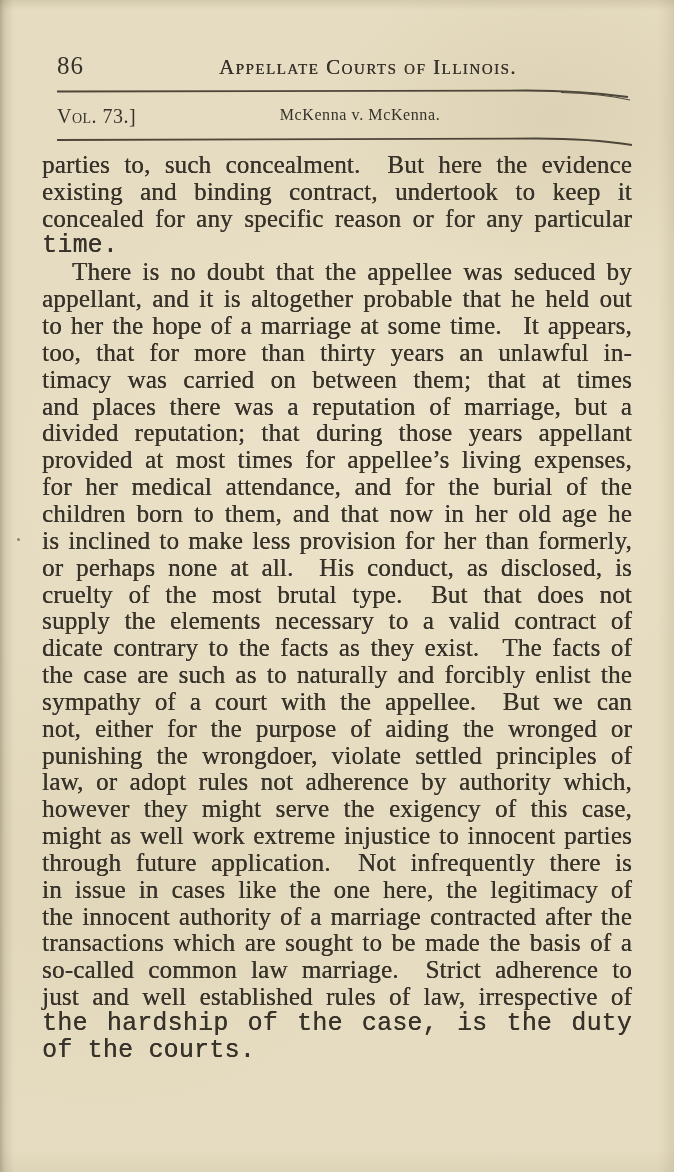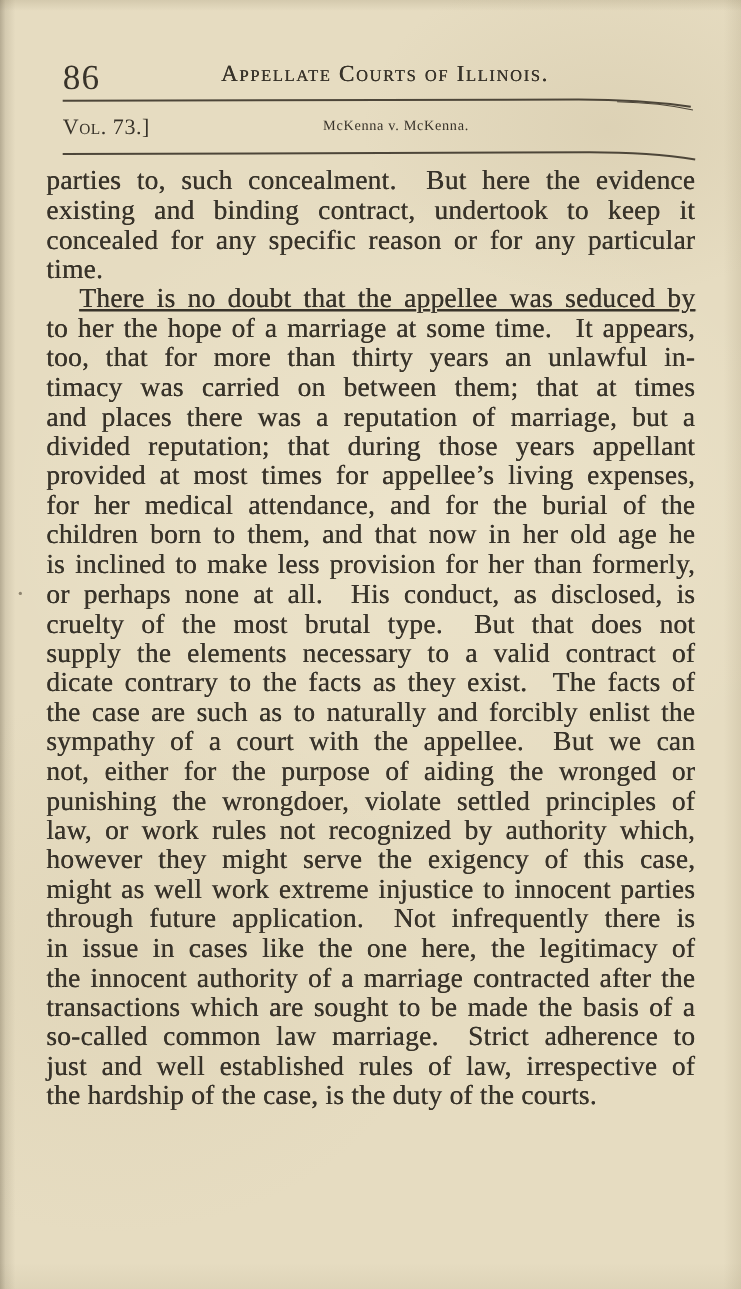--- a/index.html
+++ b/index.html
@@ -23,26 +23,26 @@
       linear-gradient(90deg, rgba(80,70,50,0.32) 0px, rgba(80,70,50,0.12) 5px, rgba(80,70,50,0) 14px),
       linear-gradient(270deg, rgba(138,124,92,0.16) 0px, rgba(138,124,92,0) 16px),
       linear-gradient(180deg, rgba(148,136,104,0.22) 0px, rgba(148,136,104,0) 10px),
       linear-gradient(0deg, rgba(148,136,104,0.10) 0px, rgba(148,136,104,0) 24px),
       var(--paper);
   }
   .page-number {
     position: absolute;
     left: 57px;
     top: 52px;
-    font-size: 32px;
+    font-size: 25px;
     letter-spacing: 1px;
   }
   .running-title {
     position: absolute;
-    left: 350px;
+    left: 368px;
     top: 55px;
     transform: translateX(-50%);
     font-variant: small-caps;
     font-size: 21px;
     letter-spacing: 1.5px;
     white-space: nowrap;
     text-shadow: 0.3px 0 0 currentColor;
   }
   .rule {
     position: absolute;
@@ -58,42 +58,42 @@
     font-variant: small-caps;
     font-size: 20px;
     letter-spacing: 0.5px;
     white-space: nowrap;
   }
   .case-title {
     position: absolute;
     left: 360px;
     top: 106px;
     transform: translateX(-50%);
-    font-size: 13px;
+    font-size: 16px;
     letter-spacing: 0.6px;
     white-space: nowrap;
   }
   .opinion-text {
     position: absolute;
     left: 42px;
     top: 152px;
     width: 590px;
     font-size: 25px;
     letter-spacing: 0.2px;
     text-shadow: 0.25px 0 0 currentColor;
   }
   .line {
     height: 26.85px;
     line-height: 26.85px;
     text-align: justify;
     text-align-last: justify;
     white-space: nowrap;
   }
-  .line.indent { text-indent: 30px; text-decoration: underline; }
-  .line.para-end { text-align-last: left; white-space: normal; }
+  .line.indent { text-indent: 30px; }
+  .line.para-end { text-align-last: left; white-space: normal; font-family: Liberation Mono, monospace; }
   .speck {
     position: absolute;
     width: 3px; height: 3px;
     border-radius: 50%;
     background: rgba(70,60,45,0.55);
   }
 </style>
 </head>
 <body>
 
@@ -115,38 +115,39 @@
   <svg class="rule rule-bottom" width="580" height="14" viewBox="0 0 580 14">
     <path d="M1,5 L480,3.5 Q535,3.5 576,10" fill="none" stroke="#4d4639" stroke-width="1.8"></path>
   </svg>
 
   <div class="opinion-text">
       <div class="line">parties to, such concealment.  But here the evidence</div>
       <div class="line">existing and binding contract, undertook to keep it</div>
       <div class="line">concealed for any specific reason or for any particular</div>
       <div class="line para-end">time.</div>
       <div class="line indent">There is no doubt that the appellee was seduced by</div>
+      <div class="line">appellant, and it is altogether probable that he held out</div>
       <div class="line">to her the hope of a marriage at some time.  It appears,</div>
       <div class="line">too, that for more than thirty years an unlawful in-</div>
       <div class="line">timacy was carried on between them; that at times</div>
       <div class="line">and places there was a reputation of marriage, but a</div>
       <div class="line">divided reputation; that during those years appellant</div>
       <div class="line">provided at most times for appellee’s living expenses,</div>
       <div class="line">for her medical attendance, and for the burial of the</div>
       <div class="line">children born to them, and that now in her old age he</div>
       <div class="line">is inclined to make less provision for her than formerly,</div>
       <div class="line">or perhaps none at all.  His conduct, as disclosed, is</div>
       <div class="line">cruelty of the most brutal type.  But that does not</div>
       <div class="line">supply the elements necessary to a valid contract of</div>
       <div class="line">dicate contrary to the facts as they exist.  The facts of</div>
       <div class="line">the case are such as to naturally and forcibly enlist the</div>
       <div class="line">sympathy of a court with the appellee.  But we can</div>
       <div class="line">not, either for the purpose of aiding the wronged or</div>
       <div class="line">punishing the wrongdoer, violate settled principles of</div>
-      <div class="line">law, or work rules not recognized by authority which,</div>
+      <div class="line">law, or adopt rules not adherence by authority which,</div>
       <div class="line">however they might serve the exigency of this case,</div>
       <div class="line">might as well work extreme injustice to innocent parties</div>
       <div class="line">through future application.  Not infrequently there is</div>
       <div class="line">in issue in cases like the one here, the legitimacy of</div>
       <div class="line">the innocent authority of a marriage contracted after the</div>
       <div class="line">transactions which are sought to be made the basis of a</div>
       <div class="line">so-called common law marriage.  Strict adherence to</div>
       <div class="line">just and well established rules of law, irrespective of</div>
       <div class="line para-end">the hardship of the case, is the duty of the courts.</div>
     </div>

